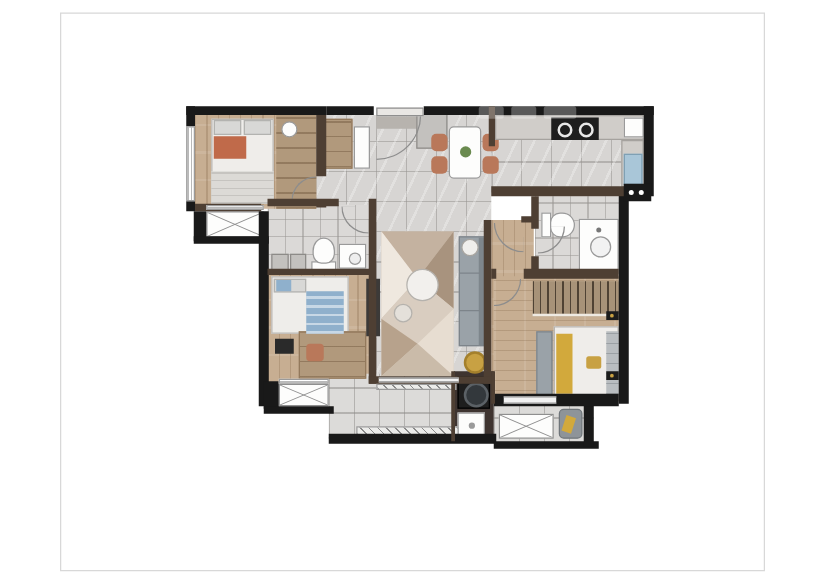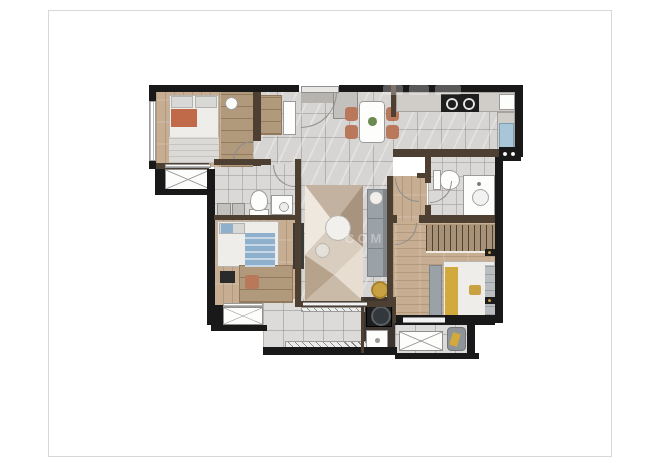--- a/index.html
+++ b/index.html
@@ -254,20 +254,19 @@
       <div class="xbox z20" style="left:250px;top:246px;width:44px;height:20px">
         <svg viewBox="0 0 100 100" preserveAspectRatio="none">
             <line x1="0" y1="0" x2="100" y2="100" stroke="#8f8f8f" stroke-width="3"></line>
             <line x1="100" y1="0" x2="0" y2="100" stroke="#8f8f8f" stroke-width="3"></line>
           </svg>
       </div>
       <div class="z20" style="left:298px;top:242px;width:19px;height:24px;background:#8e9499;border-radius:4px;border:1px solid #6f757a">
         <span style="position:absolute;left:3px;top:5px;width:8px;height:13px;background:var(--yellow,#d2a93c);transform:rotate(18deg)"></span>
       </div>
 
-      <div class="wm" style="left:196px;top:146px;width:70px;height:18px">COM</div>
       <div class="wmblock" style="left:234px;top:0;width:20px;height:10px"></div>
       <div class="wmblock" style="left:260px;top:0;width:20px;height:10px"></div>
       <div class="wmblock" style="left:286px;top:0;width:26px;height:10px"></div>
 
     </div>
   </div>
 </div>
 
 </body></html>

